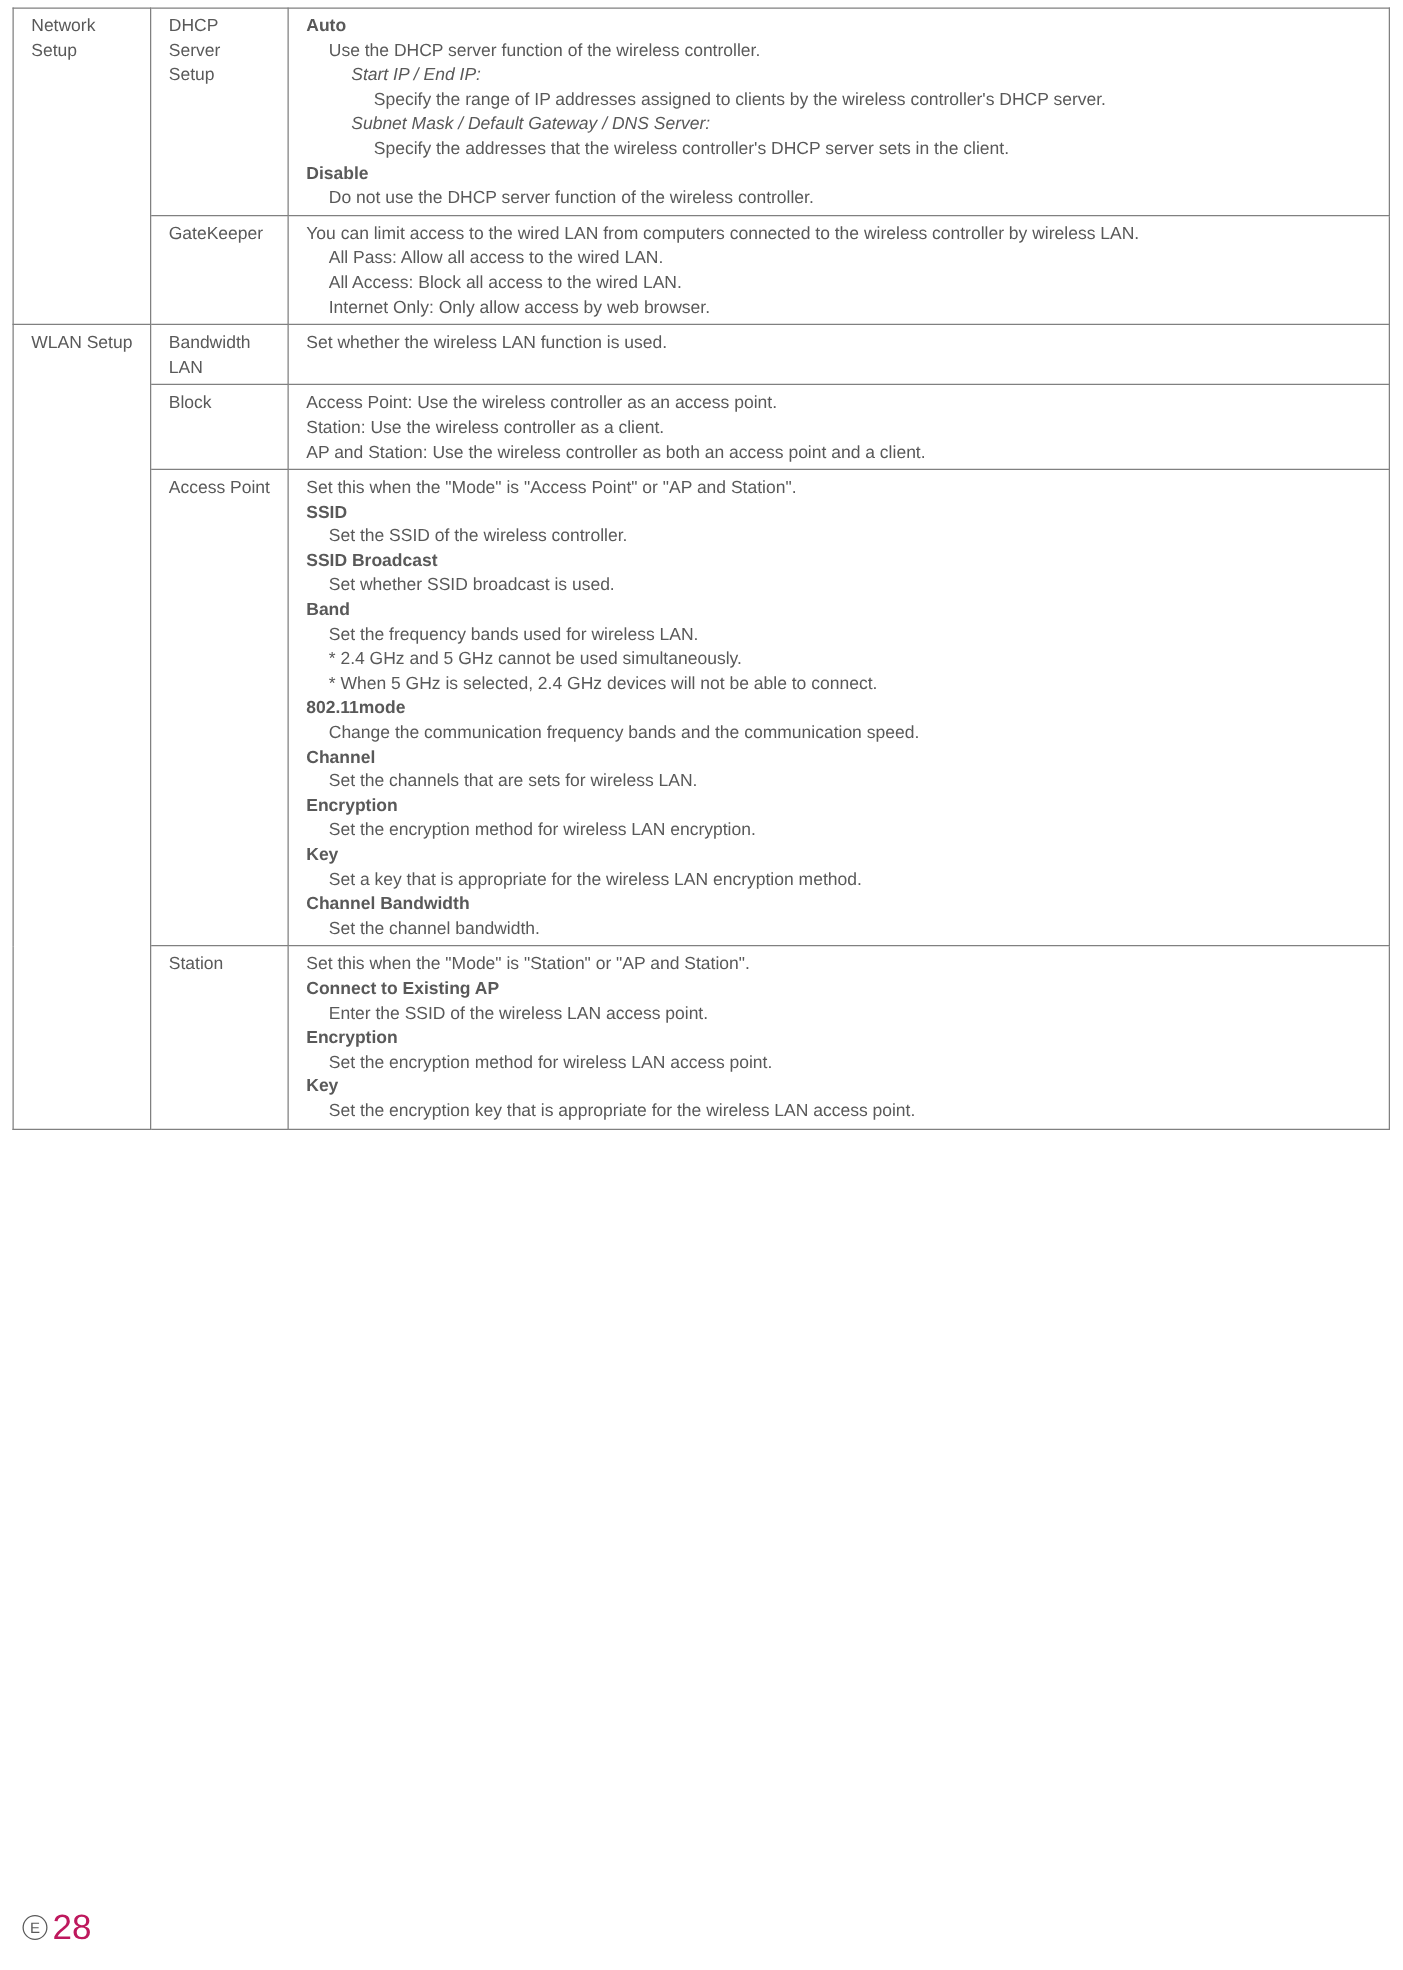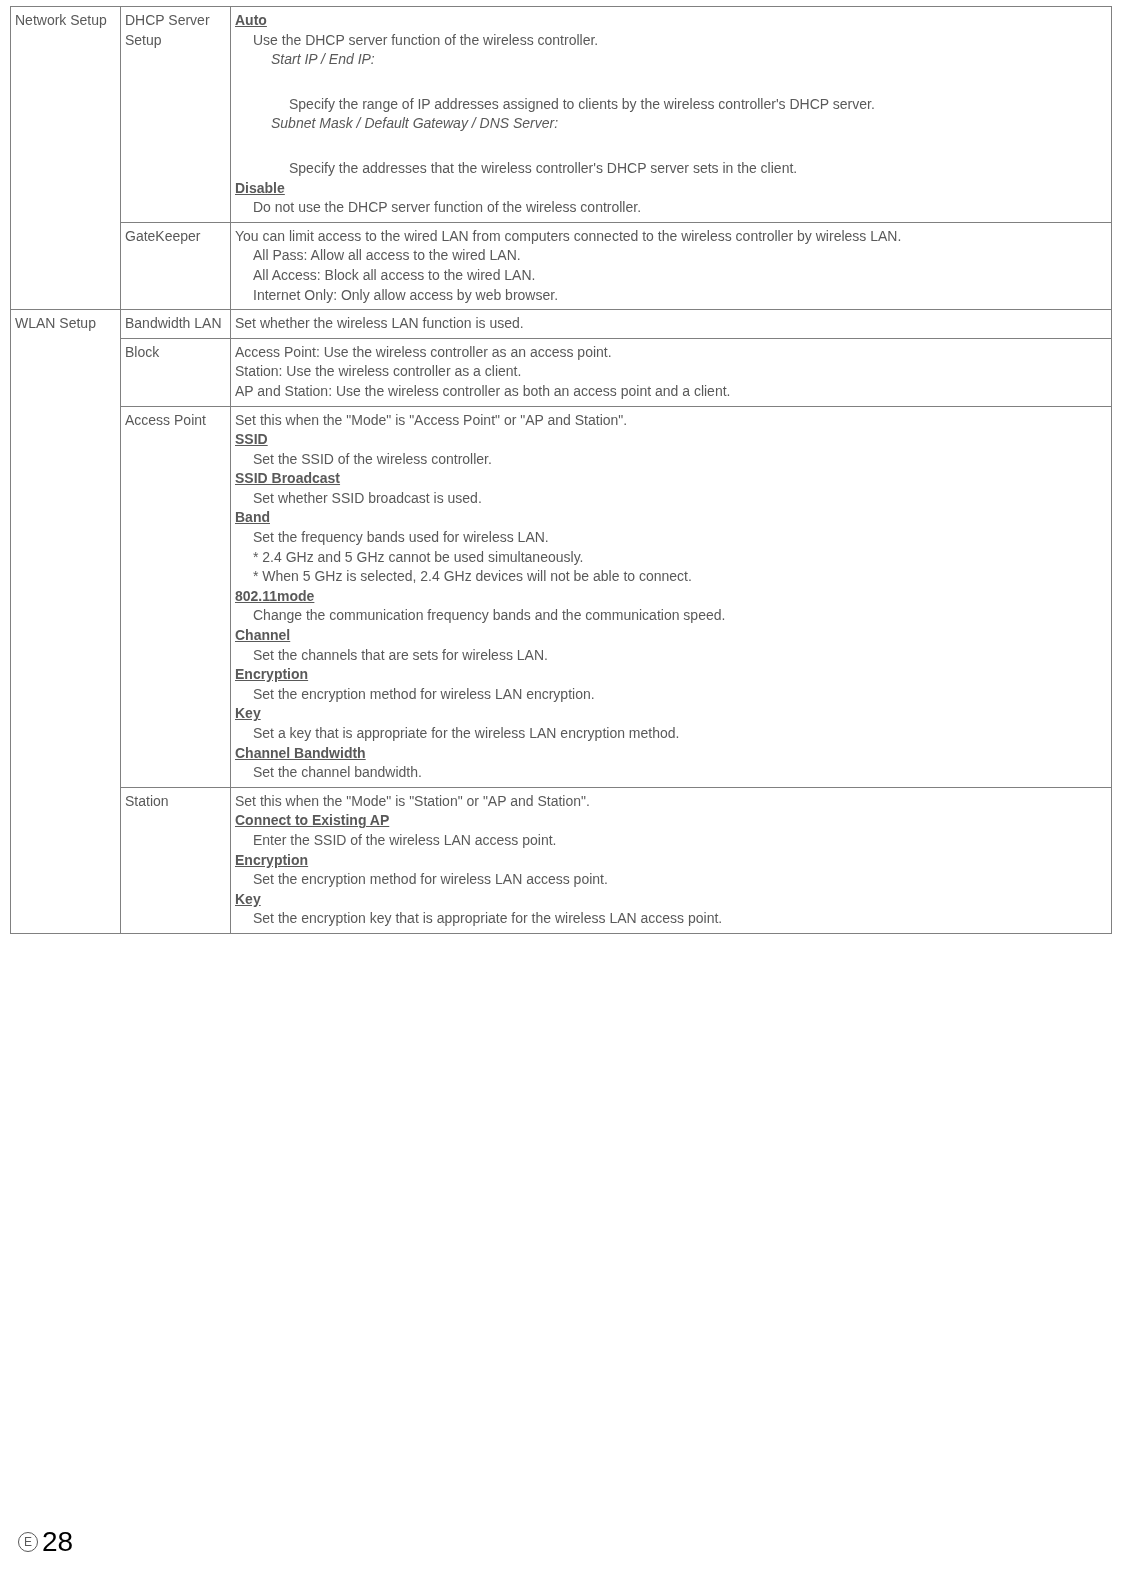--- a/index.html
+++ b/index.html
@@ -18,31 +18,31 @@
       padding: 6px 10px 0 10px;
     }
     table {
       border-collapse: collapse;
       width: 100%;
       table-layout: fixed;
     }
     td {
       border: 1px solid #808080;
       vertical-align: top;
-      padding: 4px 4px;
+      padding: 4px 14px;
       line-height: 1.4;
     }
     col.c1 { width: 110px; }
     col.c2 { width: 110px; }
     col.c3 { width: auto; }
-    .u { text-decoration: underline; }
+    .u { }
     .b { font-weight: bold; }
     .ind1 { padding-left: 18px; }
     .ind2 { padding-left: 36px; font-style: italic; }
-    .ind3 { padding-left: 54px; margin-top: 25px; }
+    .ind3 { padding-left: 54px; }
     .pagefoot {
       position: absolute;
       left: 18px;
       bottom: 18px;
       display: flex;
       align-items: center;
       gap: 4px;
     }
     .circE {
       display: inline-flex;
@@ -51,21 +51,21 @@
       width: 20px;
       height: 20px;
       border: 1.5px solid #595959;
       border-radius: 50%;
       font-size: 12px;
       line-height: 1;
       color: #595959;
     }
     .pagenum {
       font-size: 28px;
-      color: #000000;
+      color: #be185d;
     }
   </style>
 </head>
 <body>
 
 <table>
   <colgroup>
     <col class="c1">
       <col class="c2">
       <col class="c3">

